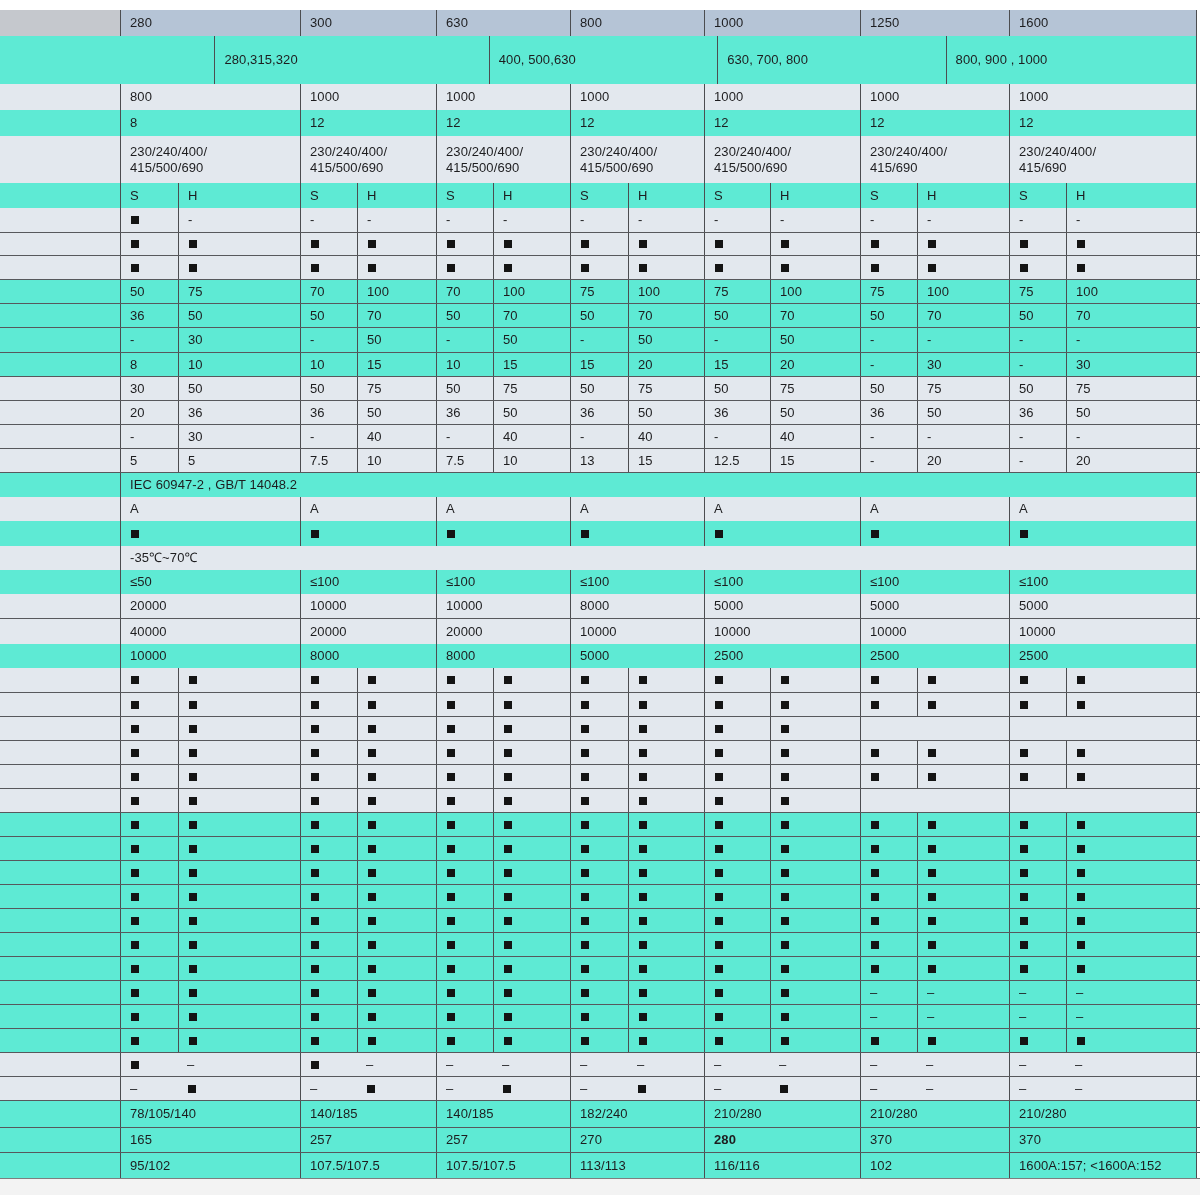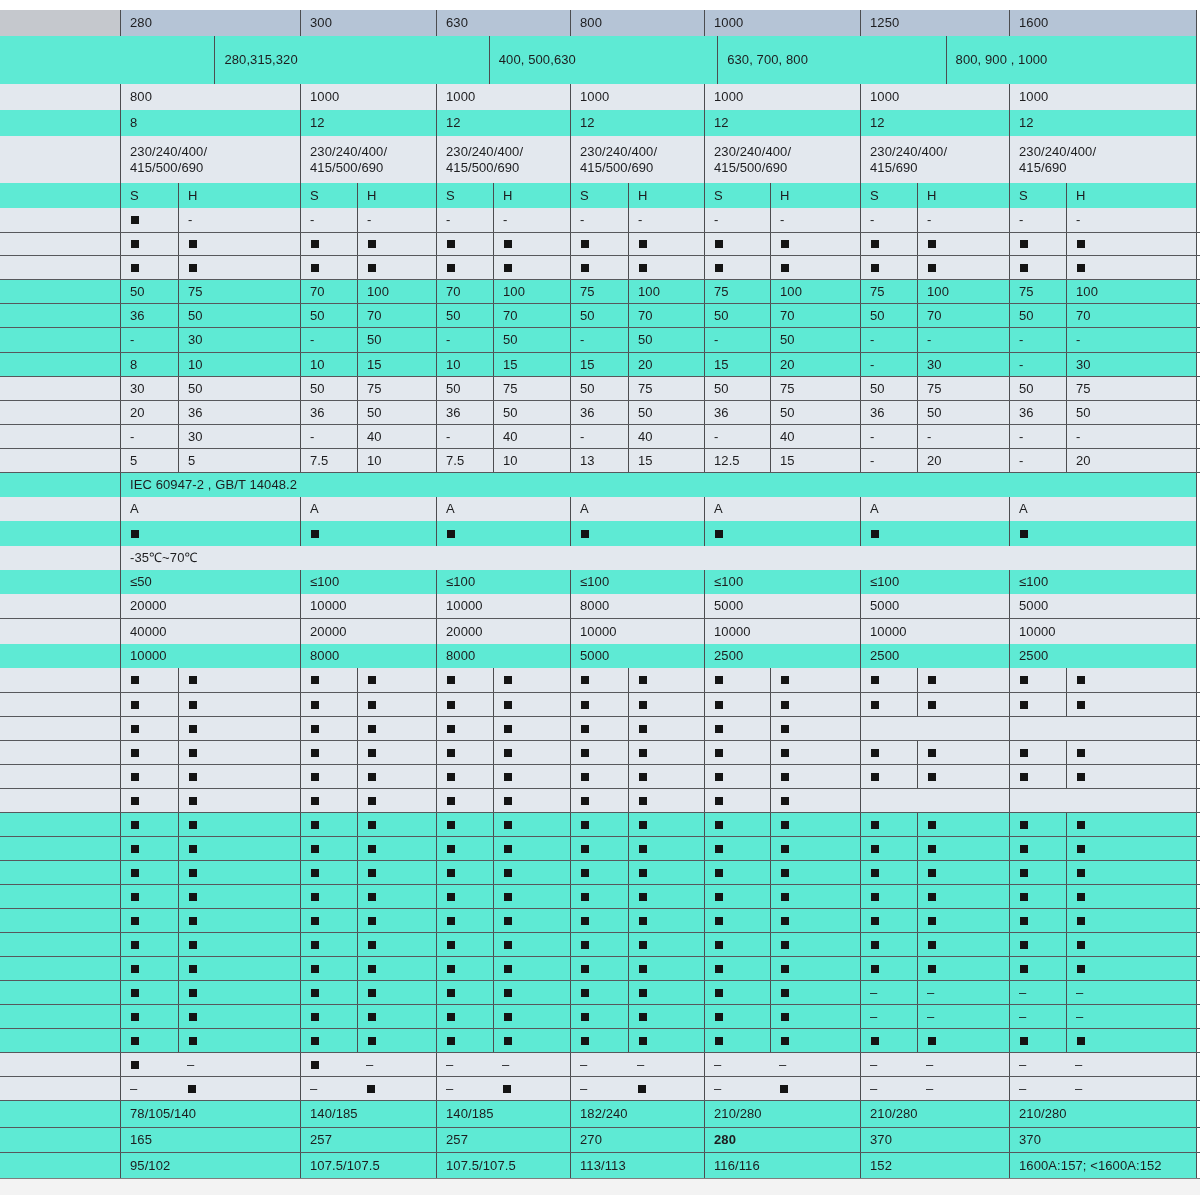--- a/index.html
+++ b/index.html
@@ -1746,21 +1746,21 @@
         <div class="cell" style="width: 134px;">
           <span class="txt">107.5/107.5</span>
         </div>
         <div class="cell" style="width: 134px;">
           <span class="txt">113/113</span>
         </div>
         <div class="cell" style="width: 156px;">
           <span class="txt">116/116</span>
         </div>
         <div class="cell" style="width: 149px;">
-          <span class="txt">152</span>
+          <span class="txt">102</span>
         </div>
         <div class="cell" style="width: 187px;">
           <span class="txt">1600A:157; &lt;1600A:152</span>
         </div>
         <div class="rightedge"></div>
       </div>
     </div>
   <div class="bottomstrip"></div>
 </div>
 

